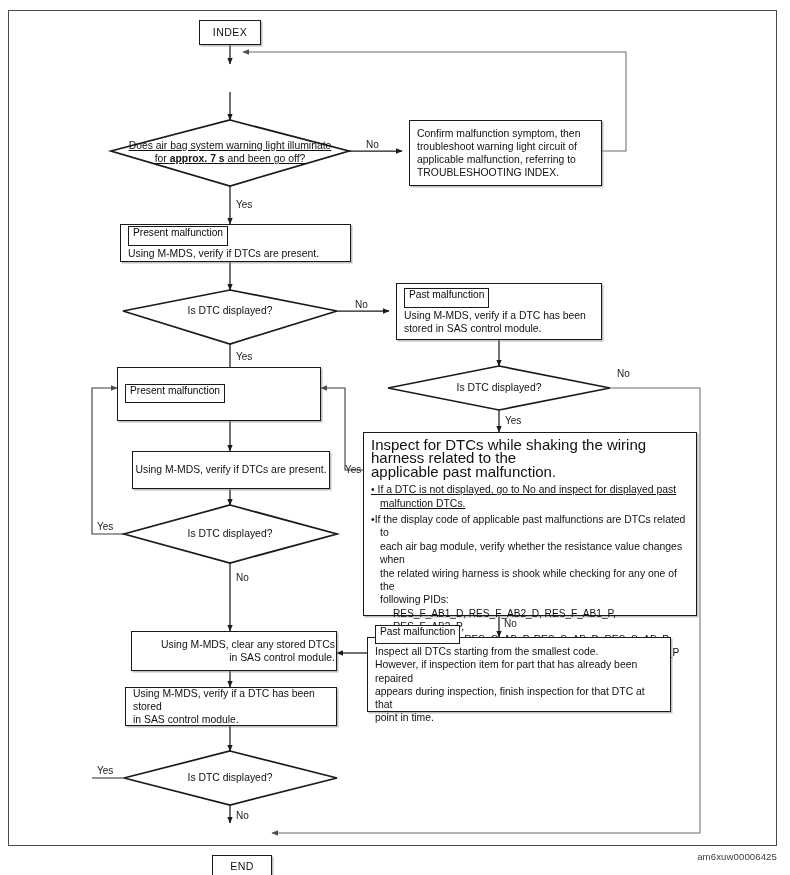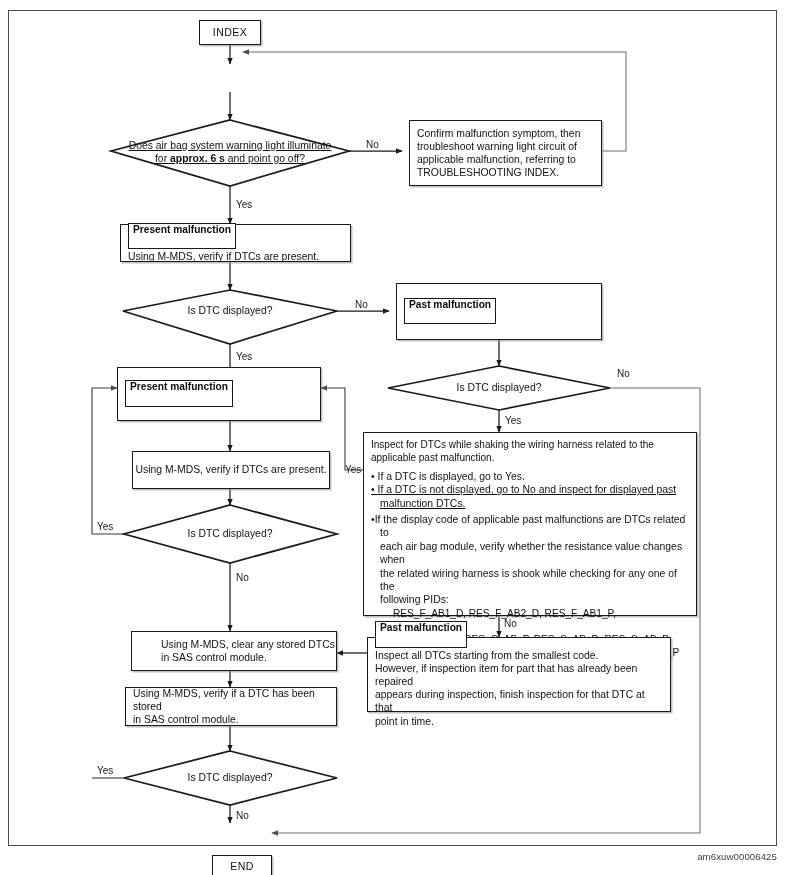--- a/index.html
+++ b/index.html
@@ -67,23 +67,23 @@
     box-shadow: 1.5px 1.5px 0 0 rgba(140,140,140,0.55);
     display: flex;
     align-items: center;
     justify-content: center;
   }
   .term .ptext { font-size: 10.6px; letter-spacing: 0.4px; }
   
   .chip {
     display: inline-block;
     border: 1.1px solid #1a1a1a;
-    padding: 0px 4px 12px 4px;
+    padding: 0px 4px 5px 4px;
     font-size: 10.2px;
-    font-weight: bold;
+    font-weight: normal;
     color: #0a0a0a;
     line-height: 12.5px;
     margin-bottom: 1px;
     background: #fff;
   }
   .bold { font-weight: bold; }
   
   .diamond-label {
     position: absolute;
     display: flex;
@@ -99,21 +99,21 @@
   
   .elabel {
     position: absolute;
     font-size: 10px;
     color: #1a1a1a;
     background: transparent;
     white-space: nowrap;
   }
   
   .note-body { padding: 5px 7px 4px 7px; }
-  .note-line { font-size: 10px; line-height: 13.4px; color: #111; }
+  .note-line { font-size: 15px; line-height: 13.4px; color: #111; }
   .note-bullets { margin: 5px 0 3px 0; }
   .bul {
     font-size: 10.4px;
     line-height: 13.4px;
     color: #111;
     padding-left: 9px;
     text-indent: -9px;
   }
   .note-head {
     font-size: 10.4px;
@@ -223,21 +223,21 @@
     </g>
   </svg>
 
   <div class="node term" style="left:199px; top:20px; width:62px; height:25px;">
     <span class="ptext">INDEX</span>
   </div>
 
 
   <div class="diamond-label" style="left:124px; top:133px; width:212px; height:38px; flex-direction:column;text-decoration:underline;">
     <span class="ptext" style="text-align:center;">Does air bag system warning light illuminate</span>
-    <span class="ptext" style="text-align:center;"><span>for </span><span class="bold">approx. 6 s</span><span> and point go off?</span></span>
+    <span class="ptext" style="text-align:center;"><span>for </span><span class="bold">approx. 7 s</span><span> and been go off?</span></span>
   </div>
 
   <div class="node proc proc-left" style="left:409px; top:120px; width:193px; height:66px;">
     <div class="proc-inner pad-l">
       <span class="ptext">Confirm malfunction symptom, then
 troubleshoot warning light circuit of
 applicable malfunction, referring to
 TROUBLESHOOTING INDEX.</span>
     </div>
   </div>
@@ -249,20 +249,22 @@
     </div>
   </div>
 
   <div class="diamond-label" style="left:150px; top:303px; width:160px; height:16px;">
     <span class="ptext">Is DTC displayed?</span>
   </div>
 
   <div class="node proc proc-left" style="left:396px; top:283px; width:206px; height:57px;">
     <div class="proc-inner pad-l">
       <span class="chip">Past malfunction</span>
+      <span class="ptext">Using M-MDS, verify if a DTC has been
+stored in SAS control module.</span>
     </div>
   </div>
 
   <div class="diamond-label" style="left:419px; top:380px; width:160px; height:16px;">
     <span class="ptext">Is DTC displayed?</span>
   </div>
 
   <div class="node proc proc-left" style="left:117px; top:367px; width:204px; height:54px;">
     <div class="proc-inner pad-l">
       <span class="chip">Present malfunction</span>
@@ -277,37 +279,36 @@
 
   <div class="diamond-label" style="left:150px; top:526px; width:160px; height:16px;">
     <span class="ptext">Is DTC displayed?</span>
   </div>
 
   <div class="node proc proc-left" style="left:363px; top:432px; width:334px; height:184px;">
     <div class="note-body">
       <div class="note-line" style="white-space:pre-line;">Inspect for DTCs while shaking the wiring harness related to the
 applicable past malfunction.</div>
       <div class="note-bullets">
-        <div class="bul" style="white-space:pre-line;">• <span>If a DTC is displayed, go to Yes.</span></div>
         <div class="bul" style="white-space:pre-line;text-decoration:underline;">• <span>If a DTC is not displayed, go to No and inspect for displayed past
  malfunction DTCs.</span></div>
       </div>
       <div class="bul" style="white-space:pre-line;">•<span>If the display code of applicable past malfunctions are DTCs related to
 each air bag module, verify whether the resistance value changes when
 the related wiring harness is shook while checking for any one of the
 following PIDs:</span></div>
       <div class="pid-line">RES_F_AB1_D, RES_F_AB2_D, RES_F_AB1_P, RES_F_AB2_P,</div>
       <div class="pid-line">RES_C_AB_D, RES_C_AB_P, RES_S_AB_D, RES_S_AB_P,</div>
       <div class="pid-line">RES_SB_LP_D, RES_SB_LP_P, RES_SB_P_D, RES_SB_P_P</div>
     </div>
   </div>
 
   <div class="node proc proc-center" style="left:131px; top:631px; width:206px; height:40px;">
     <div class="proc-inner">
-      <span class="ptext" style="text-align:left;margin-left:28px;">Using M-MDS, clear any stored DTCs
+      <span class="ptext" style="text-align:right;margin-left:28px;">Using M-MDS, clear any stored DTCs
 in SAS control module.</span>
     </div>
   </div>
 
   <div class="node proc proc-left" style="left:367px; top:637px; width:304px; height:75px;">
     <div class="proc-inner pad-l">
       <span class="chip">Past malfunction</span>
       <span class="ptext">Inspect all DTCs starting from the smallest code.
 However, if inspection item for part that has already been repaired
 appears during inspection, finish inspection for that DTC at that

